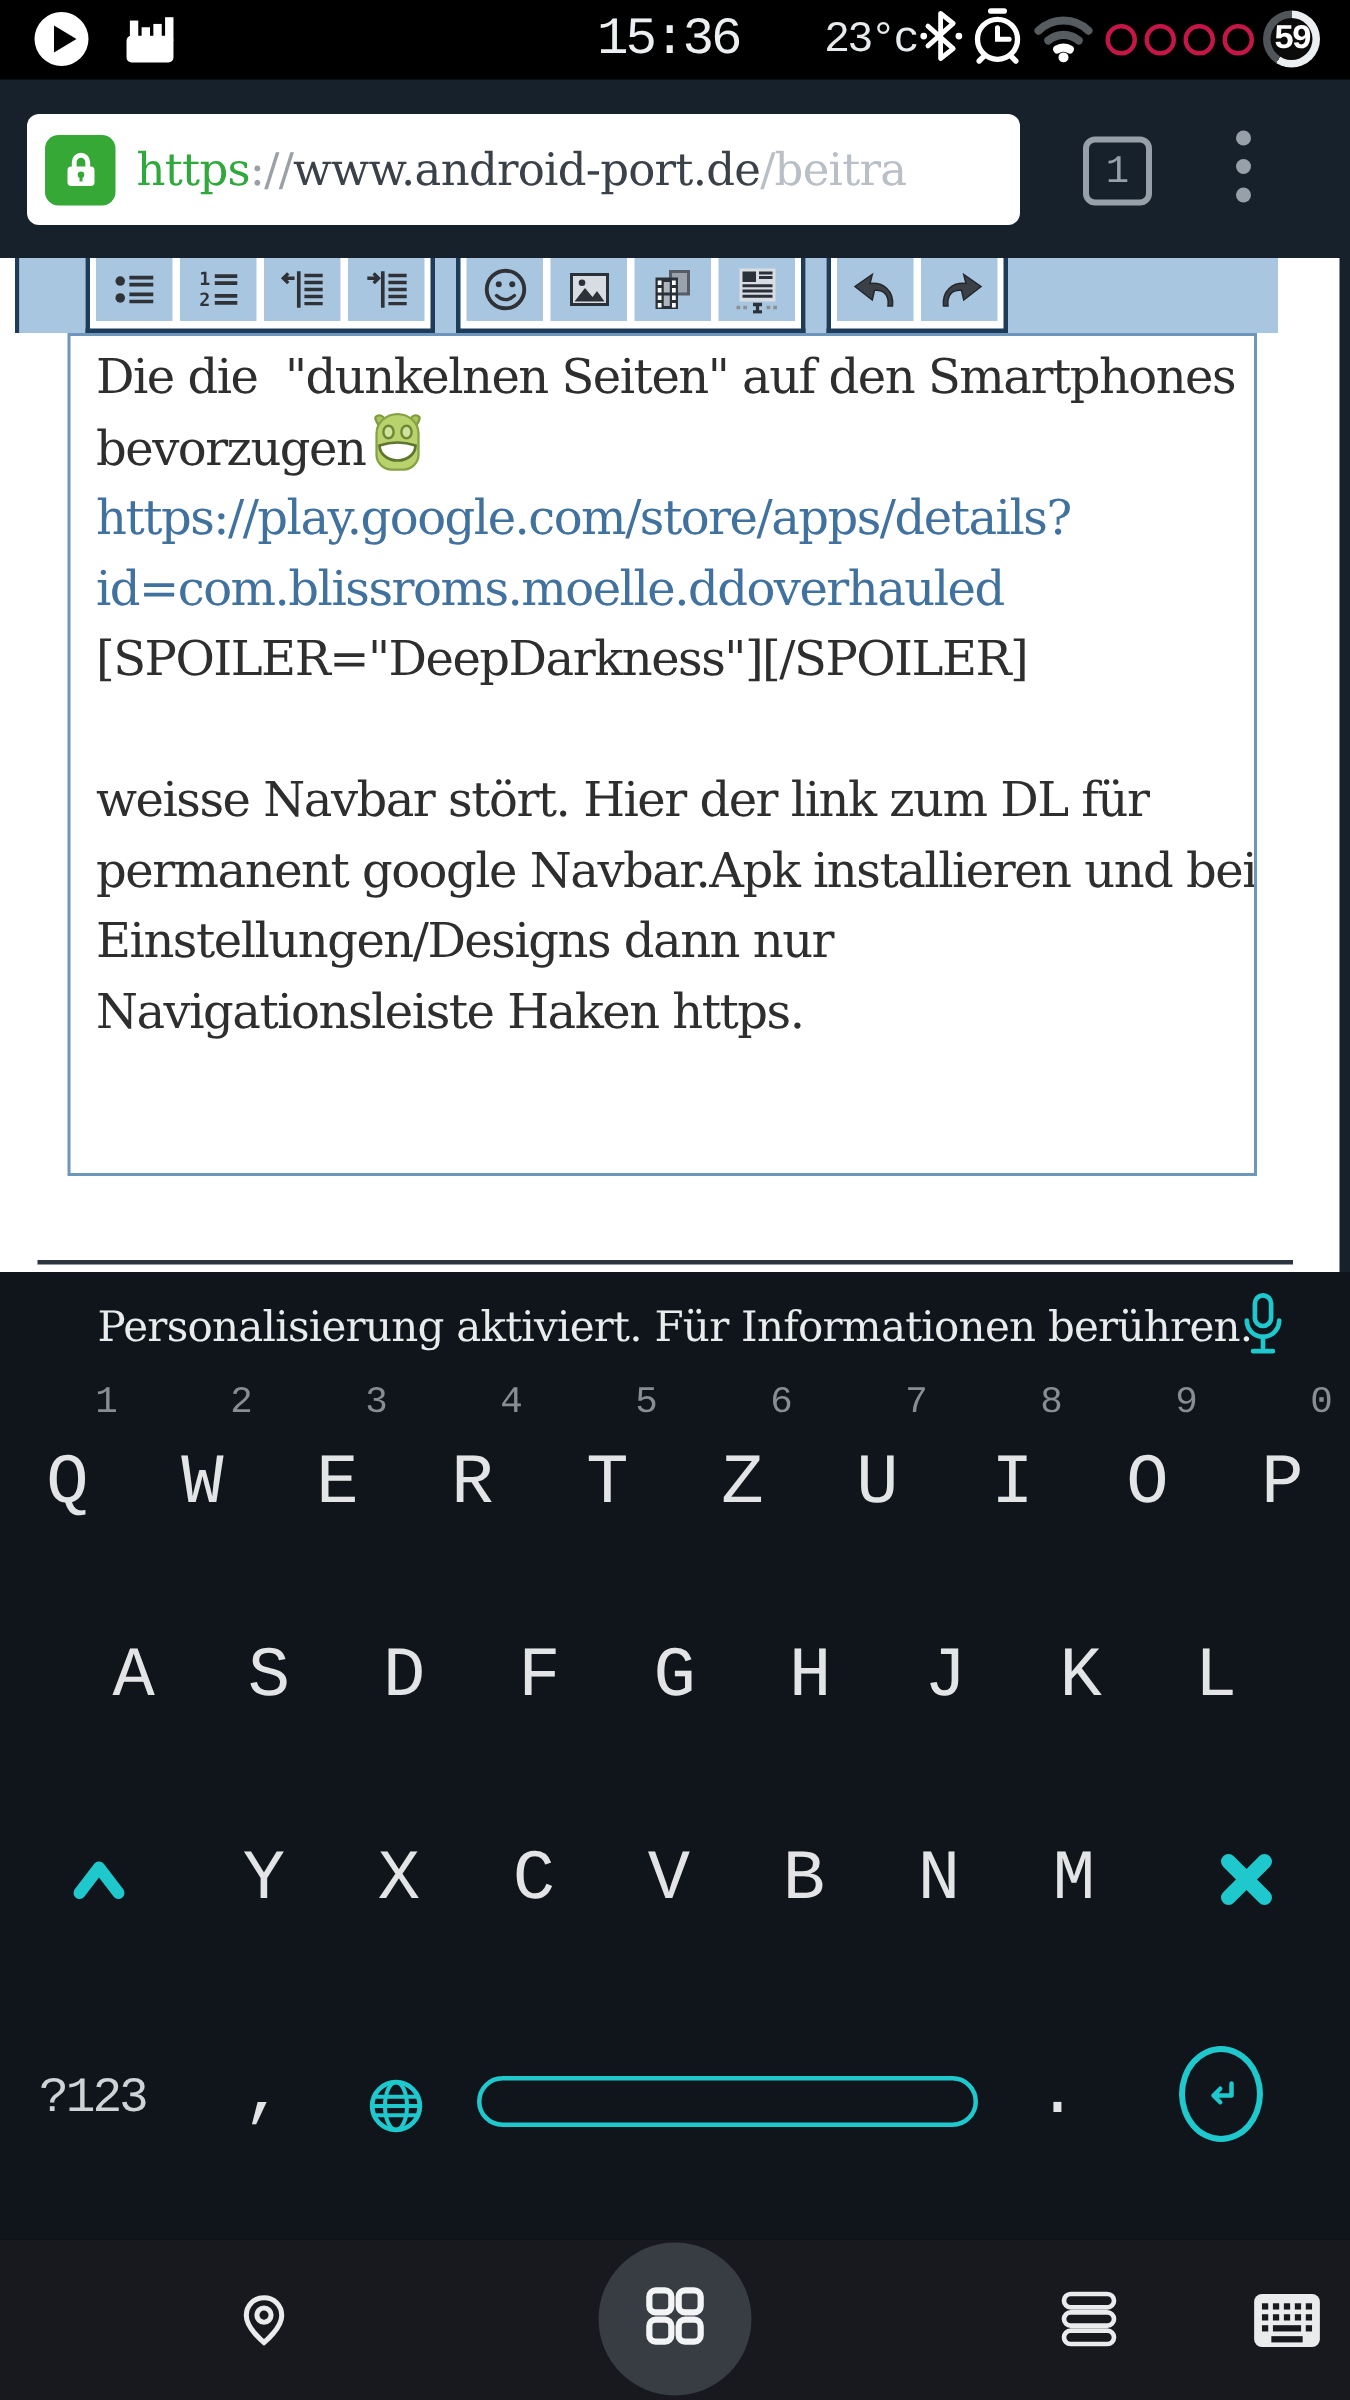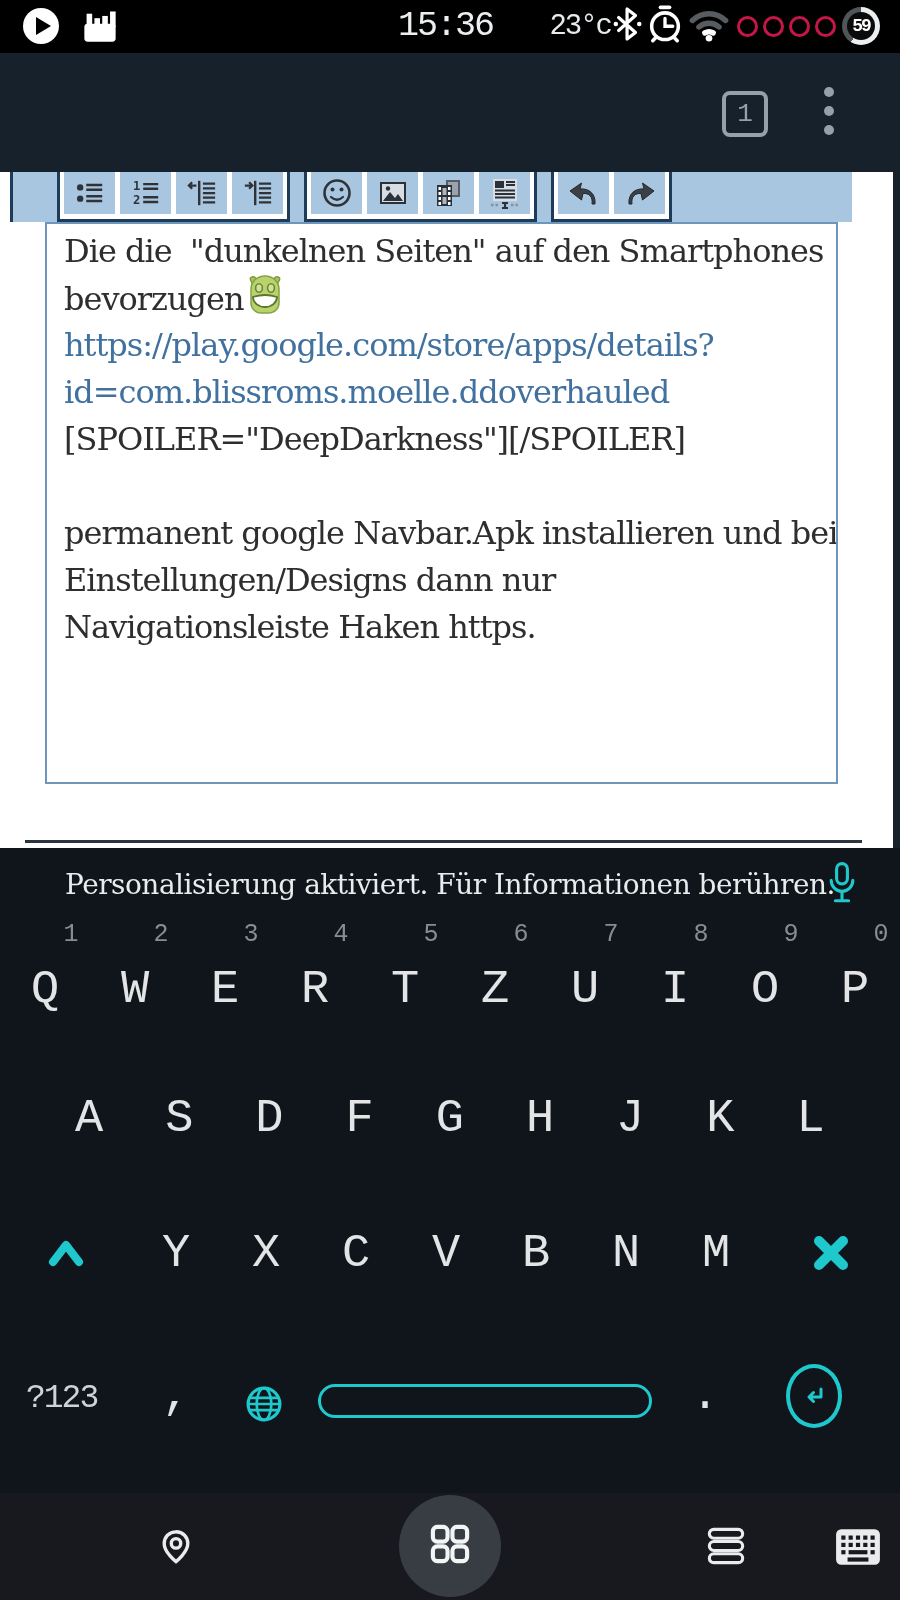--- a/index.html
+++ b/index.html
@@ -13,21 +13,21 @@
   .sb-time{position:absolute;left:398px;top:6px;font-family:"Liberation Mono",monospace;
            font-size:35px;color:#eceff1;letter-spacing:-2px;}
   .sb-right{position:absolute;right:16px;top:4px;display:flex;align-items:center;gap:2px;}
   .sb-temp{font-family:"Liberation Mono",monospace;font-size:29px;color:#e8ebed;letter-spacing:-2px;}
   .rings{display:flex;gap:5px;align-items:center;margin:0 4px;}
   .ring{width:15px;height:15px;border:3.5px solid #c41647;border-radius:50%;}
   .batt{width:38px;height:38px;border-radius:50%;
         background:conic-gradient(#eceff1 0deg 212deg,#50555a 212deg 360deg);
         display:flex;align-items:center;justify-content:center;}
   .batt-in{width:28px;height:28px;border-radius:50%;background:#0b0b0b;color:#fff;
-           font-family:"Liberation Mono",monospace;font-size:18px;font-weight:bold;
+           font-family:"Liberation Mono",monospace;font-size:23px;font-weight:bold;
            display:flex;align-items:center;justify-content:center;letter-spacing:-2px;}
 
   
   #chrome{position:absolute;top:53px;left:0;width:900px;height:119px;background:#16212b;}
   .urlbar{position:absolute;left:18px;top:23px;width:662px;height:74px;background:#fff;
           border-radius:8px;display:flex;align-items:center;overflow:hidden;}
   .lock{width:47px;height:47px;background:#35a835;border-radius:9px;margin-left:12px;
         flex:0 0 auto;display:flex;align-items:center;justify-content:center;}
   .urltext{font-size:30px;margin-left:14px;white-space:pre;letter-spacing:-0.5px;}
   .u-scheme{color:#2fa83c;} .u-sep{color:#9aa0a6;} .u-host{color:#3b4149;} .u-path{color:#b9bfc6;}
@@ -143,20 +143,31 @@
       <span class="ring"></span>
       <span class="ring"></span>
     </span>
     <span class="batt">
       <span class="batt-in">59</span>
     </span>
   </div>
 </div>
 
 <div id="chrome">
+  <div class="urlbar">
+    <span class="lock">
+      <svg width="32" height="32" viewBox="0 0 32 32">
+        <path d="M11.5 15 v-4 a4.5 4.5 0 0 1 9 0 V15" stroke="#fff" stroke-width="3.2" fill="none"></path>
+        <rect x="7" y="14" width="18" height="13" rx="2.5" fill="#fff"></rect>
+        <circle cx="16" cy="19.5" r="2.2" fill="#35a835"></circle>
+        <rect x="15" y="20" width="2" height="4" fill="#35a835"></rect>
+      </svg>
+    </span>
+    <span class="urltext"><span class="u-scheme">https</span><span class="u-sep">://</span><span class="u-host">www.android-port.de</span><span class="u-path">/beitra</span></span>
+  </div>
   <div class="tabbtn">
     <span>1</span>
   </div>
   <div class="menudots">
     <span class="dot"></span>
     <span class="dot"></span>
     <span class="dot"></span>
   </div>
 </div>
 
@@ -264,20 +275,21 @@
         <path d="M6 14 a14 13 0 0 1 28 0 v14 a10 10 0 0 1 -10 10 h-8 a10 10 0 0 1 -10 -10 z" fill="#b8d36e" stroke="#86a243" stroke-width="1.5"></path>
         <ellipse cx="14" cy="13" rx="3.4" ry="4.2" fill="#cfe39a" stroke="#6d8733" stroke-width="1.6"></ellipse>
         <ellipse cx="26" cy="13" rx="3.4" ry="4.2" fill="#cfe39a" stroke="#6d8733" stroke-width="1.6"></ellipse>
         <path d="M8 22 a12 10 0 0 0 24 0 q-12 -4 -24 0 z" fill="#fff" stroke="#5d752c" stroke-width="1.8"></path>
       </svg></span></div>
     <div class="tline link">https://play.google.com/store/apps/details?</div>
     <div class="tline link">id=com.blissroms.moelle.ddoverhauled</div>
     <div class="tline">[SPOILER="DeepDarkness"][/SPOILER]</div>
     <div class="tline"></div>
     <div>
+        <div class="tline">weisse Navbar stört. Hier der link zum DL für</div>
         <div class="tline">permanent google Navbar.Apk installieren und bei</div>
         <div class="tline">Einstellungen/Designs dann nur</div>
         <div class="tline">Navigationsleiste Haken https.</div>
       </div>
   </div>
 
   <div class="pagehr"></div>
   <div class="pagescroll"></div>
 </div>
 

